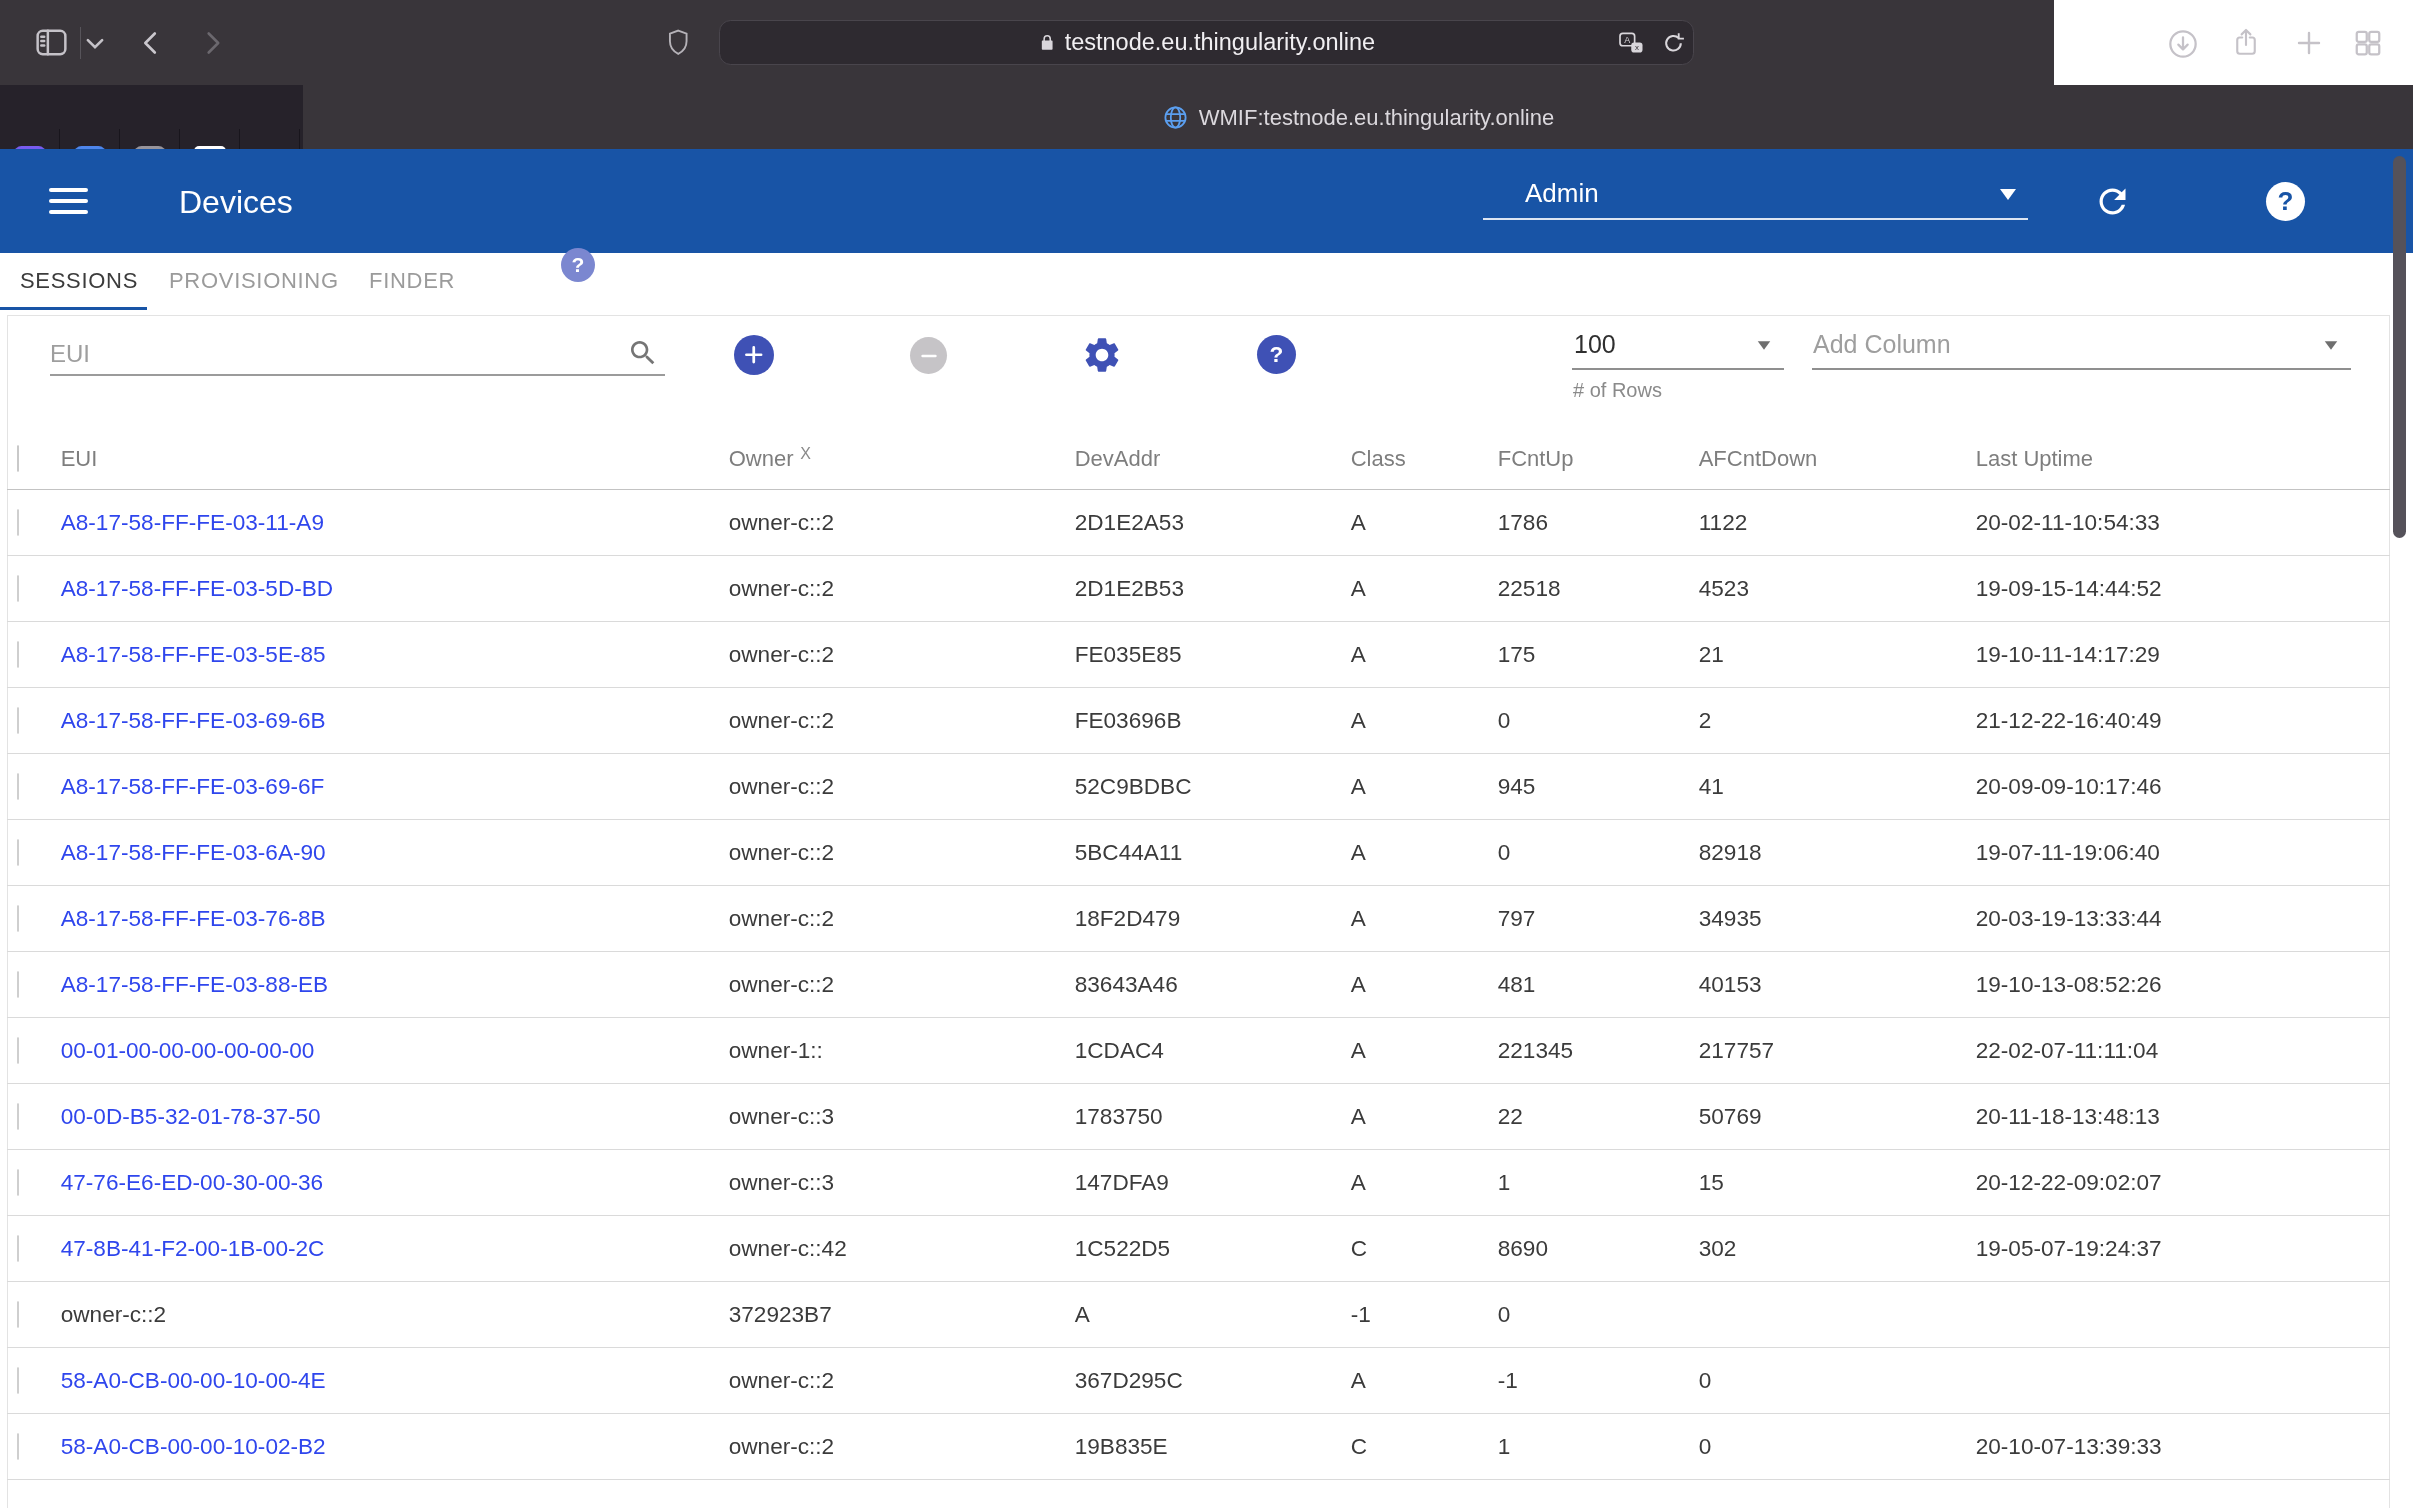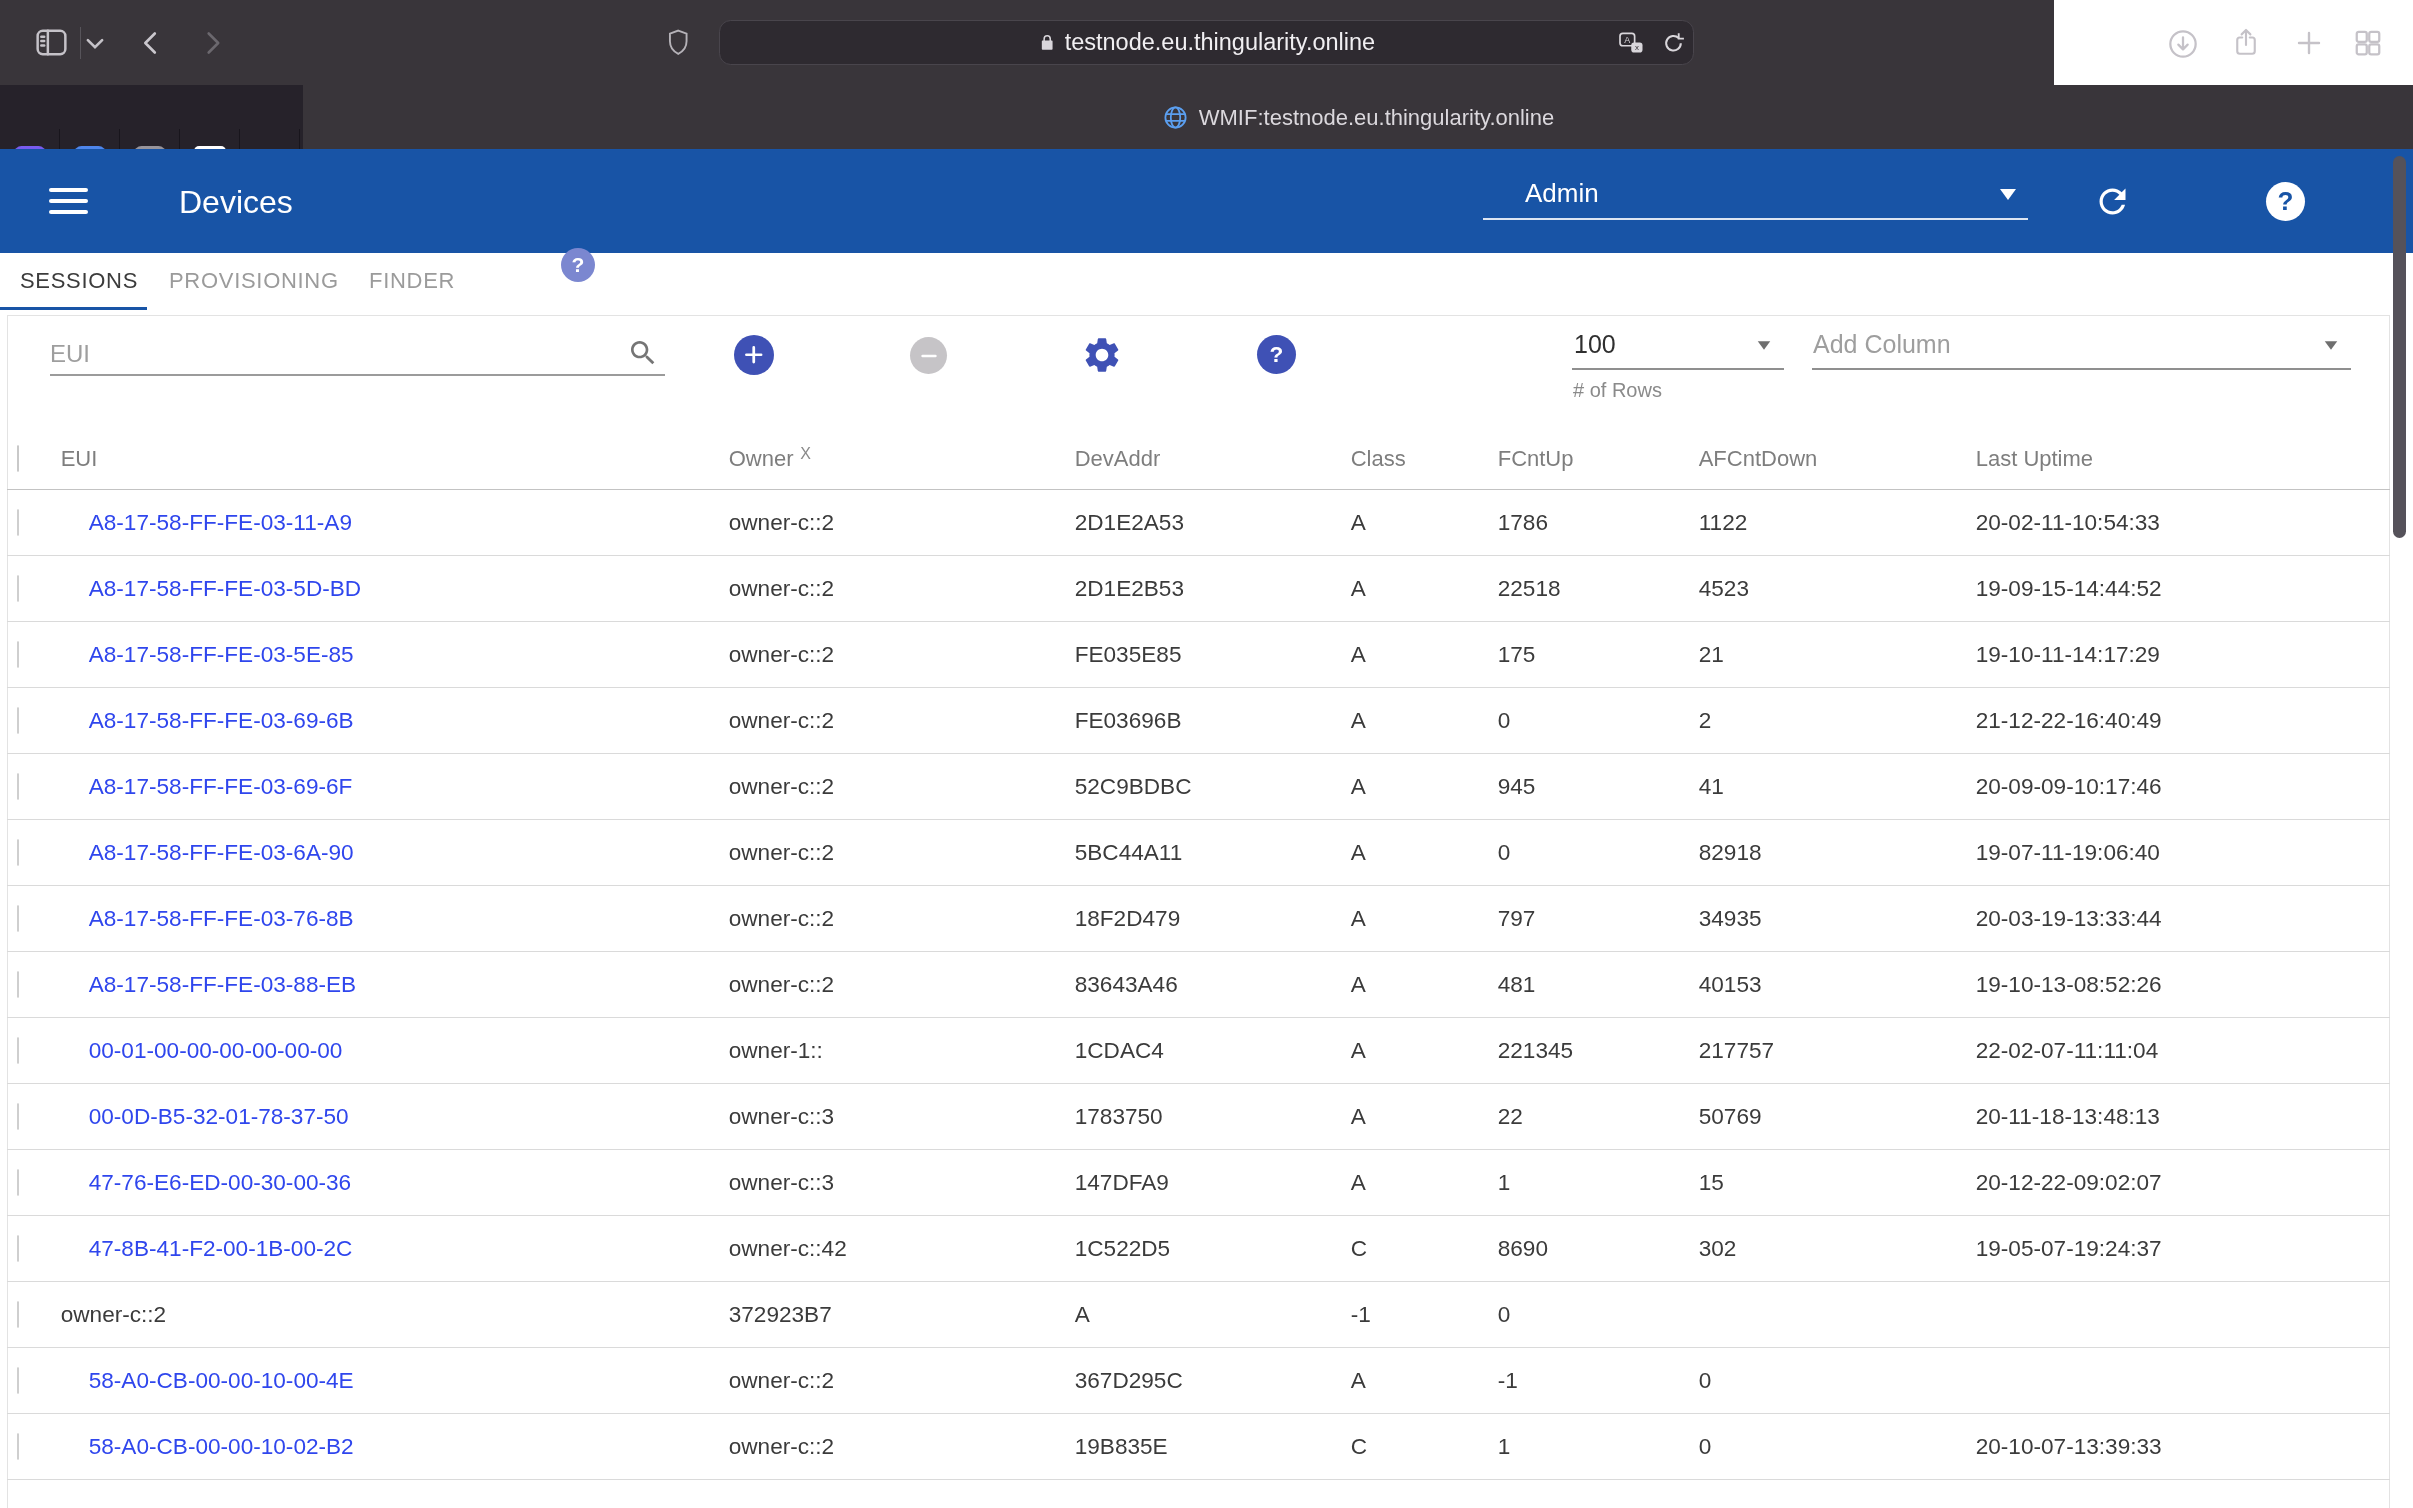--- a/index.html
+++ b/index.html
@@ -77,21 +77,21 @@
   .addcol{left:1813px;top:330px;font-size:25px;color:#9e9e9e;}
   .addcolcaret{left:2323px;top:340px;color:#6f6f6f;transform:scale(.78);}
   .addcolline{left:1812px;top:368px;width:539px;height:1.7px;background:#8f8f8f;}
 
   
   .grid{display:grid;grid-template-columns:54px 668px 346px 276px 147px 201px 277px auto;align-items:center;}
   .thead{left:6.7px;top:429px;width:2383px;height:61px;border-bottom:1.7px solid #c3c3c3;color:#7e7e7e;font-size:22px;}
   .thead .sup{font-size:16px;color:#8a8a8a;position:relative;top:-7.5px;margin-left:6.7px;cursor:pointer;}
   .tbody{left:6.7px;top:490px;width:2383px;}
   .trow{height:66px;border-bottom:1.7px solid #dadada;font-size:22.6px;color:#3b3b3b;}
-  .trow .eui{color:var(--link-blue);cursor:pointer;margin-left:28px;}
+  .trow .eui{color:var(--link-blue);cursor:pointer;}
   .cbx{width:22px;height:22px;border:1.7px solid #cfcfcf;border-radius:3.4px;background:#fff;margin-left:10px;cursor:pointer;}
   .thead .cbx{border-color:#c9c9c9;}
 
   
   .scrollthumb{left:2393px;top:156px;width:13.4px;height:382px;border-radius:6.7px;background:#55525a;}
 </style>
 </head>
 <body>
 
 <div class="abs topbar">

